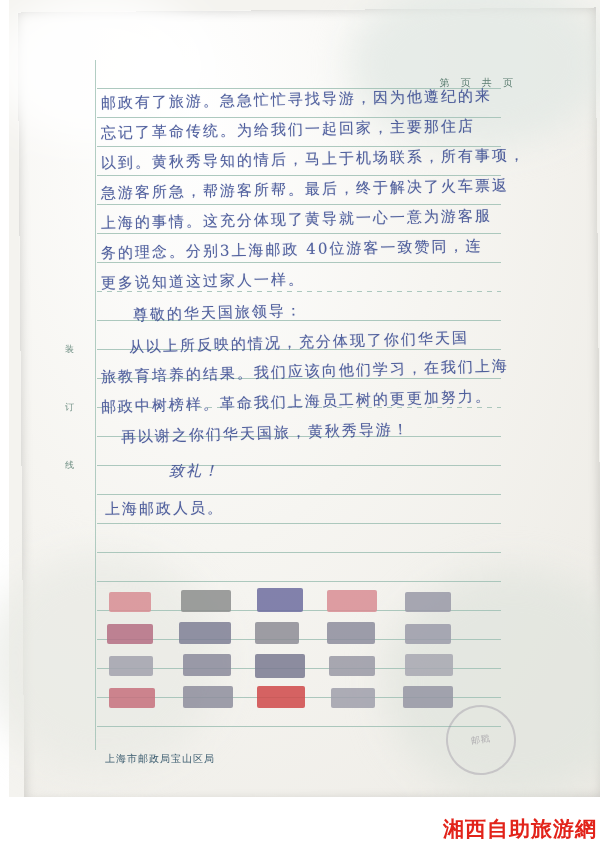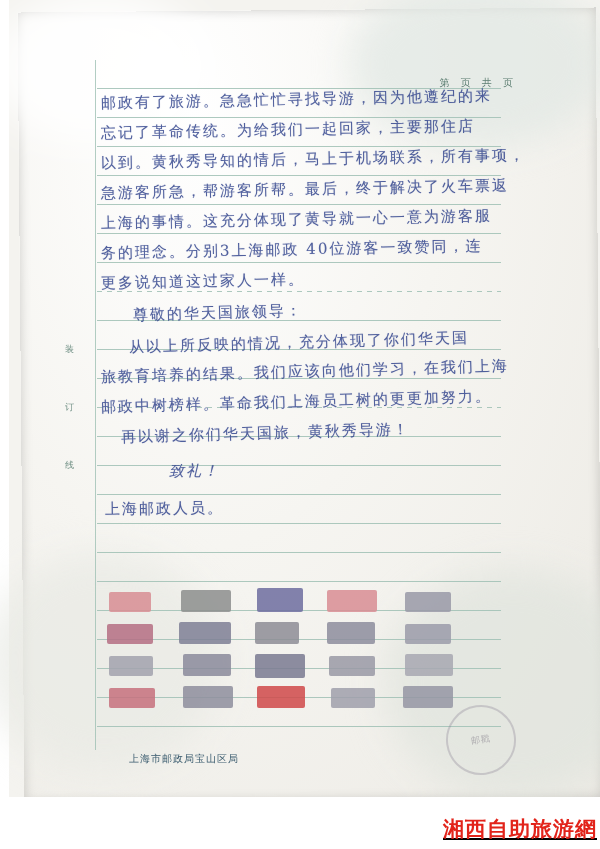--- a/index.html
+++ b/index.html
@@ -92,21 +92,20 @@
   }
 
   
   #footer-line {
     position: absolute;
     left: 96px; top: 752px;
     font-size: 10px;
     color: #3a5b6e;
     letter-spacing: 1px;
     white-space: nowrap;
-    margin-left: 24px;
   }
 
   
   #chop {
     position: absolute;
     left: 437px; top: 705px;
     width: 66px; height: 66px;
     border: 2px solid rgba(130,120,140,.55);
     border-radius: 50%;
     opacity: .55;
@@ -149,21 +148,20 @@
     filter: blur(0.6px);
     opacity: .85;
   }
 
   
   #watermark {
     position: absolute;
     right: 12px;
     bottom: 8px;
     line-height: 1.15;
-    text-decoration: underline;
   }
   #wm-title {
     font-size: 21px;
     font-weight: bold;
     color: #e2231a;
     letter-spacing: 1px;
     text-shadow: 1px 1px 0 rgba(255,255,255,.8);
   }
   #wm-url {
     font-size: 16px;

